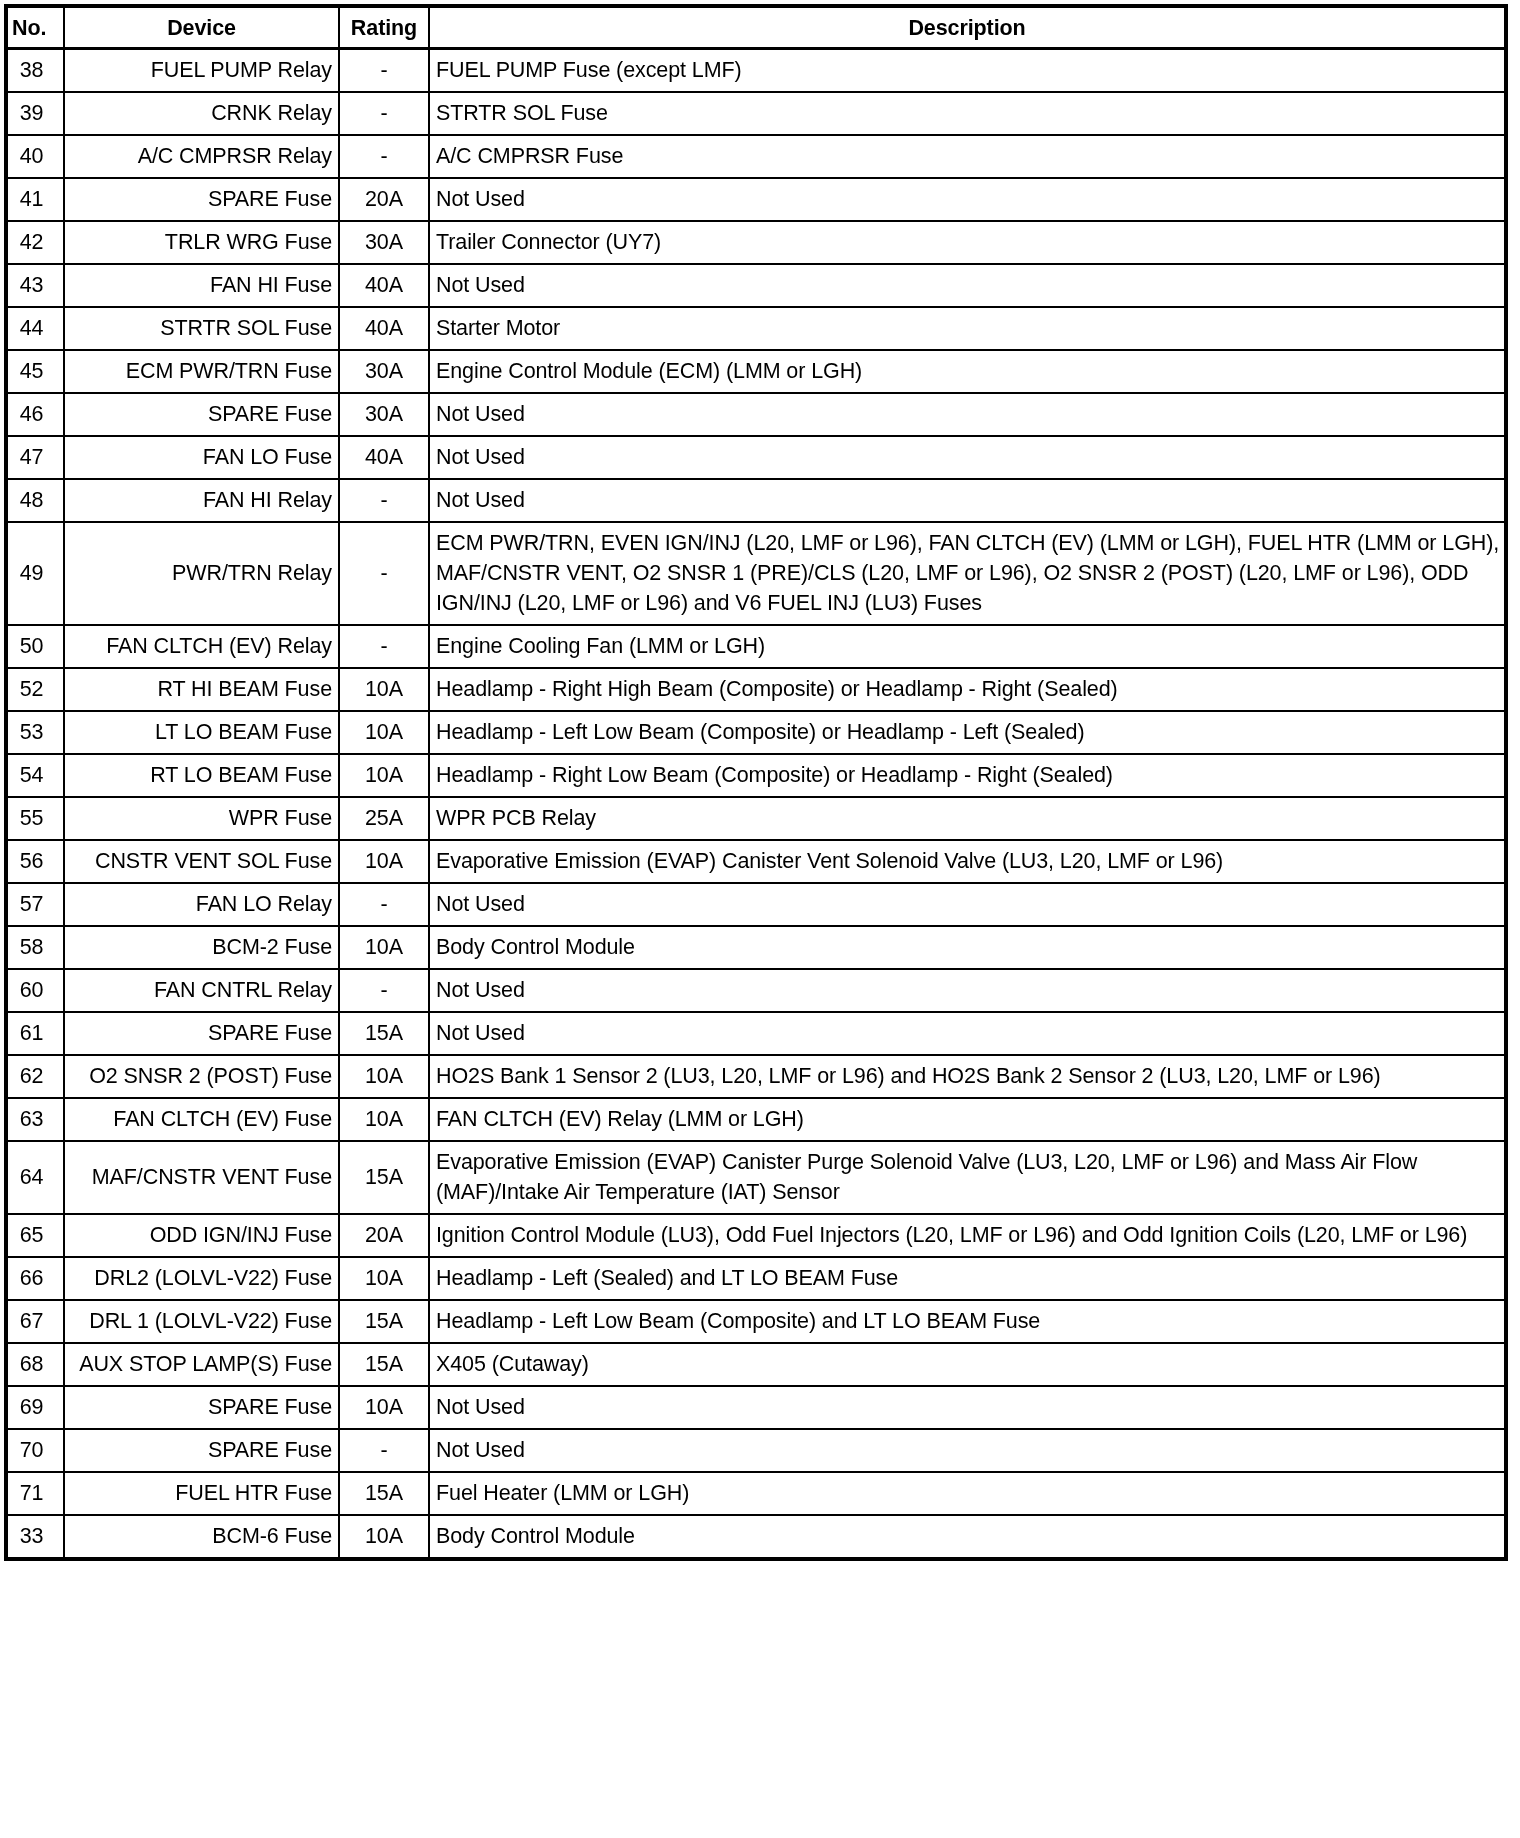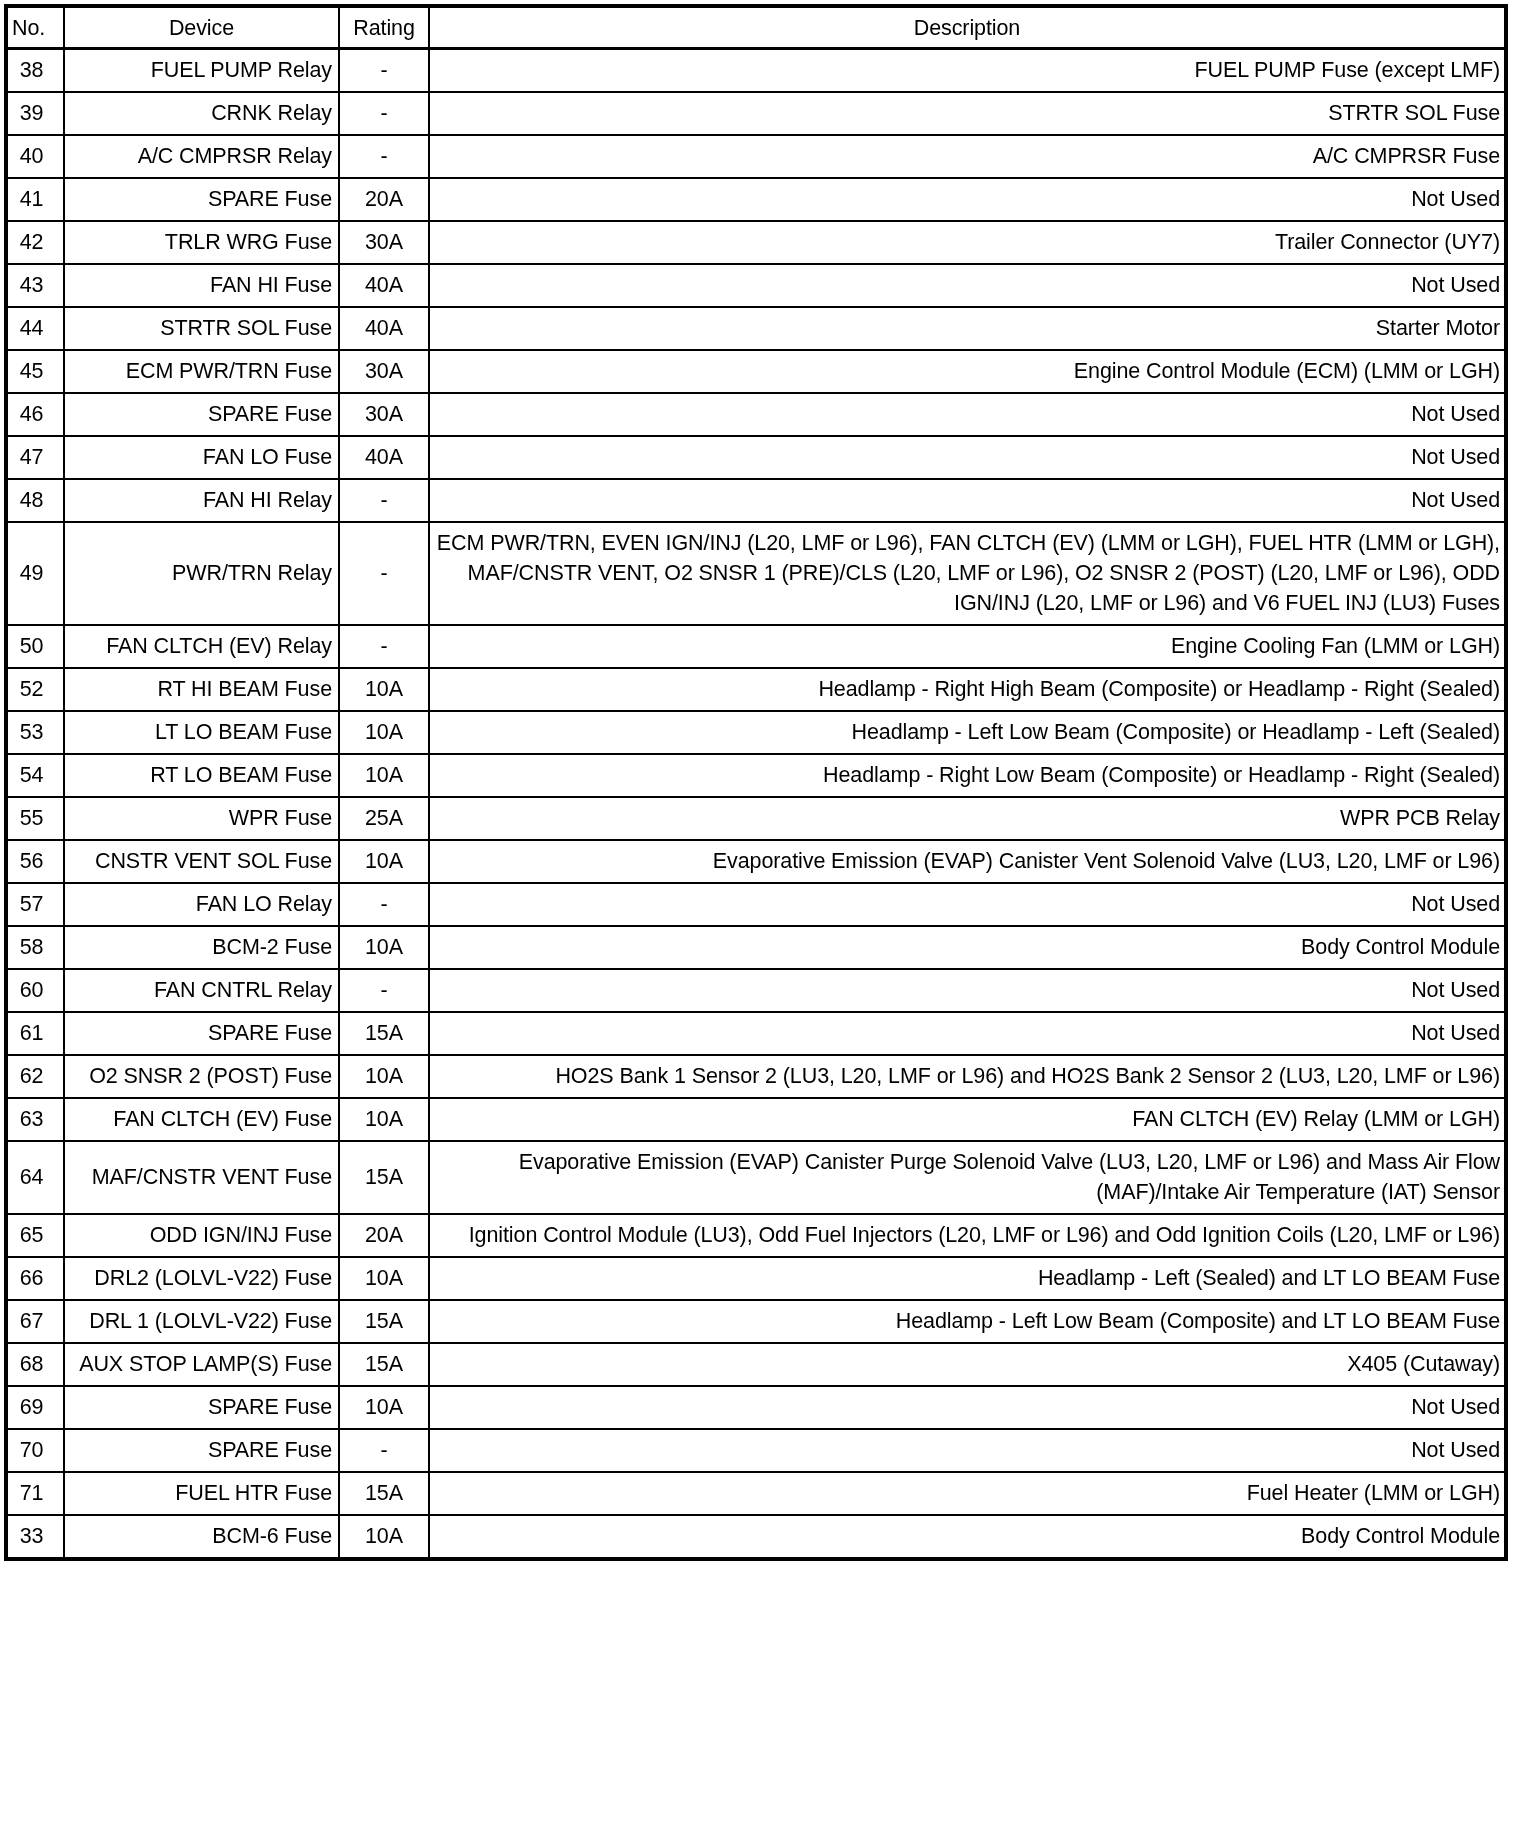--- a/index.html
+++ b/index.html
@@ -31,32 +31,32 @@
   .fuse-table th,
   .fuse-table td {
     border: 2px solid #000000;
     font-size: 21.5px;
     line-height: 30px;
     padding: 5px 6px 6px 6px;
     vertical-align: middle;
     letter-spacing: -0.1px;
   }
   .fuse-table thead th {
-    font-weight: normal;
+    font-weight: bold;
     text-align: center;
     padding-top: 5px;
     padding-bottom: 4px;
     border-bottom: 3px solid #000000;
     font-size: 21.5px;
   }
   .fuse-table thead th.h-no { text-align: left; padding-left: 4px; }
   .fuse-table td.cell-no { text-align: center; padding-left: 2px; padding-right: 10px; }
   .fuse-table td.cell-device { text-align: right; }
   .fuse-table td.cell-rating { text-align: center; }
-  .fuse-table td.cell-desc { text-align: right; padding-right: 4px; margin-top: 40px; }
+  .fuse-table td.cell-desc { text-align: left; padding-right: 4px; margin-top: 40px; }
 </style>
 </head>
 <body>
 
 <table class="fuse-table">
   <colgroup>
     <col class="c-no">
     <col class="c-device">
     <col class="c-rating">
     <col class="c-desc">

